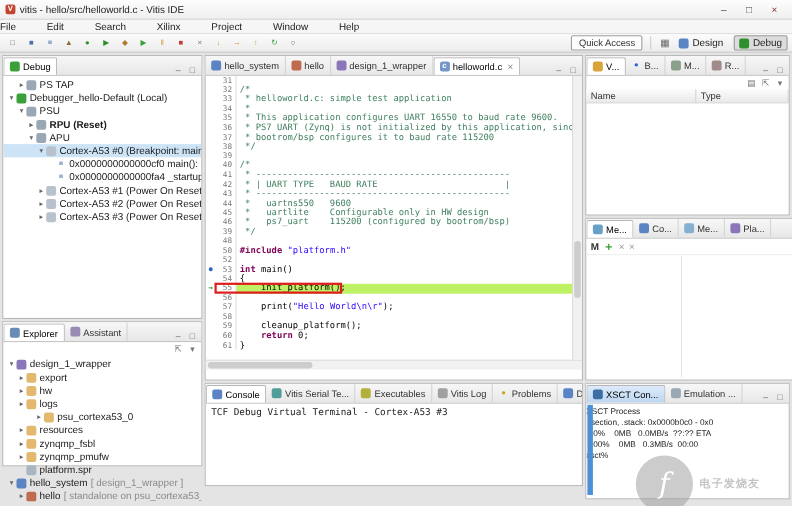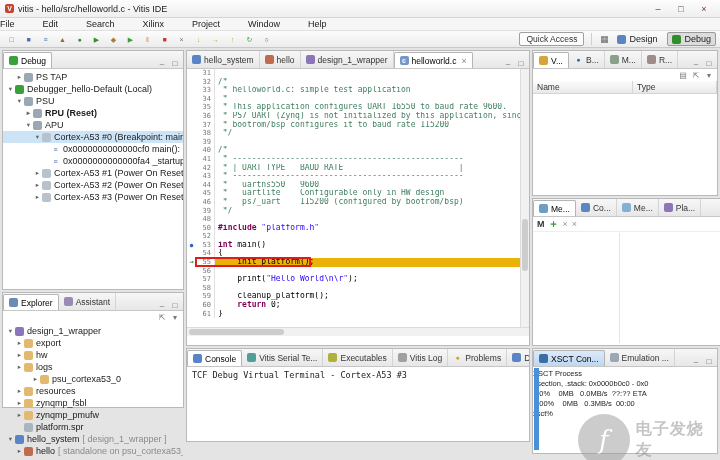--- a/index.html
+++ b/index.html
@@ -49,21 +49,21 @@
   #editor-panel .ebody{position:relative;height:258px;overflow:hidden;display:flex}
   .codepane{flex:1;position:relative;overflow:hidden}
   .vscroll{flex:0 0 9px;background:#f1f1f1;border-left:1px solid #dcdcdc;position:relative}
   .vthumb{position:absolute;left:1px;right:1px;top:58%;height:52px;background:#cdcdcd;border-radius:3px}
   .hscroll{height:9px;background:#f1f1f1;border-top:1px solid #dcdcdc;position:relative}
   .hthumb{position:absolute;top:1px;bottom:1px;left:2px;width:95px;background:#cdcdcd;border-radius:3px}
   .codeline{display:flex;height:8.6px;line-height:8.6px;font-family:"DejaVu Sans Mono",monospace;font-size:8px;white-space:pre;position:relative}
   .cl-ruler{flex:0 0 9px;text-align:center;font-size:6px}
   .cl-num{flex:0 0 19px;text-align:right;padding-right:3px;color:#787878;background:#fff;border-right:1px solid #e0e0e0;font-size:7px}
   .cl-text{flex:1;padding-left:3px;overflow:hidden}
-  .codeline.cur .cl-text{background:#eab308}
+  .codeline.cur .cl-text{background:#bef264}
   .redbox{position:absolute;left:8px;top:-1px;width:116px;height:10px;border:2px solid #e01b1b;z-index:3}
   .tk-c{color:#3f7f5f}.tk-d{color:#7f0055;font-weight:bold}.tk-i{color:#008080}
   .tk-s{color:#2a00ff}.tk-k{color:#7f0055;font-weight:bold}.tk-p{color:#000}
   .mk-bp{color:#2a66c8;font-size:6px}.mk-ip{color:#2f8f2f;font-weight:bold;font-size:7px}
 
   
   .colhdr{display:flex;height:13px;background:linear-gradient(#fcfcfc,#e9e9e9);border-bottom:1px solid #d5d5d5;font-size:8.5px;color:#333}
   .colcell{padding:0 4px;display:flex;align-items:center;border-right:1px solid #d5d5d5}
   .vtoolbar{display:flex;justify-content:flex-end;gap:3px;height:12px;align-items:center;padding:0 3px;color:#777;font-size:8px}
 
@@ -76,21 +76,21 @@
   
   .con-content{padding:3px 5px;font-family:"DejaVu Sans Mono",monospace;font-size:8.5px;color:#222}
   .xsct-content{padding:2px 4px 2px 0;font-family:Liberation Sans, sans-serif;font-size:7.5px;line-height:10px;color:#222;white-space:pre;overflow:hidden}
   .xsct-sel{position:absolute;left:1px;top:19px;bottom:3px;width:5px;background:#4a90d9}
 
   .statusbar{position:absolute;left:0;right:0;bottom:0;height:4px;background:#e4e4e4}
 
   
   .watermark{position:absolute;left:578px;top:414px;display:flex;align-items:center;gap:6px;opacity:.5;z-index:9;pointer-events:none}
   .wm-circle{width:52px;height:52px;border-radius:50%;background:#9a9a9a;color:#fff;display:flex;align-items:center;justify-content:center;font-size:26px;font-style:italic;font-family:"DejaVu Serif",serif}
-  .wm-text{color:#8a8a8a;font-size:16px;font-weight:bold;letter-spacing:1px}
+  .wm-text{color:#8a8a8a;font-size:10px;font-weight:bold;letter-spacing:1px}
 </style>
 </head>
 <body>
 
 <div class="titlebar">
   <span class="ic" id="vitis-logo" style="background: rgb(196, 69, 47);">V</span>
   <span class="wtitle">vitis - hello/src/helloworld.c - Vitis IDE</span>
   <div class="wctrls">
     <span class="wbtn">–</span>
     <span class="wbtn">□</span>
@@ -241,21 +241,21 @@
           <span class="tlabel">Cortex-A53 #2 (Power On Reset)</span>
         </div>
         <div class="trow" style="padding-left: 30px;">
           <span class="arrow">▸</span>
           <span class="ic" style="background: rgb(184, 194, 204);"></span>
           <span class="tlabel">Cortex-A53 #3 (Power On Reset)</span>
         </div>
       </div>
   </div>
 
-  <div class="panel" id="explorer-panel" style="left:2px;top:244px;width:182px;height:116px">
+  <div class="panel" id="explorer-panel" style="left:2px;top:244px;width:182px;height:132px">
     <div class="tabbar" id="explorer-tabs">
         <span class="tab active">
           <span class="ic" style="background: rgb(106, 139, 181);"></span>
           <span>Explorer</span>
         </span>
         <span class="tab">
           <span class="ic" style="background: rgb(154, 139, 181);"></span>
           <span>Assistant</span>
         </span>
         <span class="hicons">

